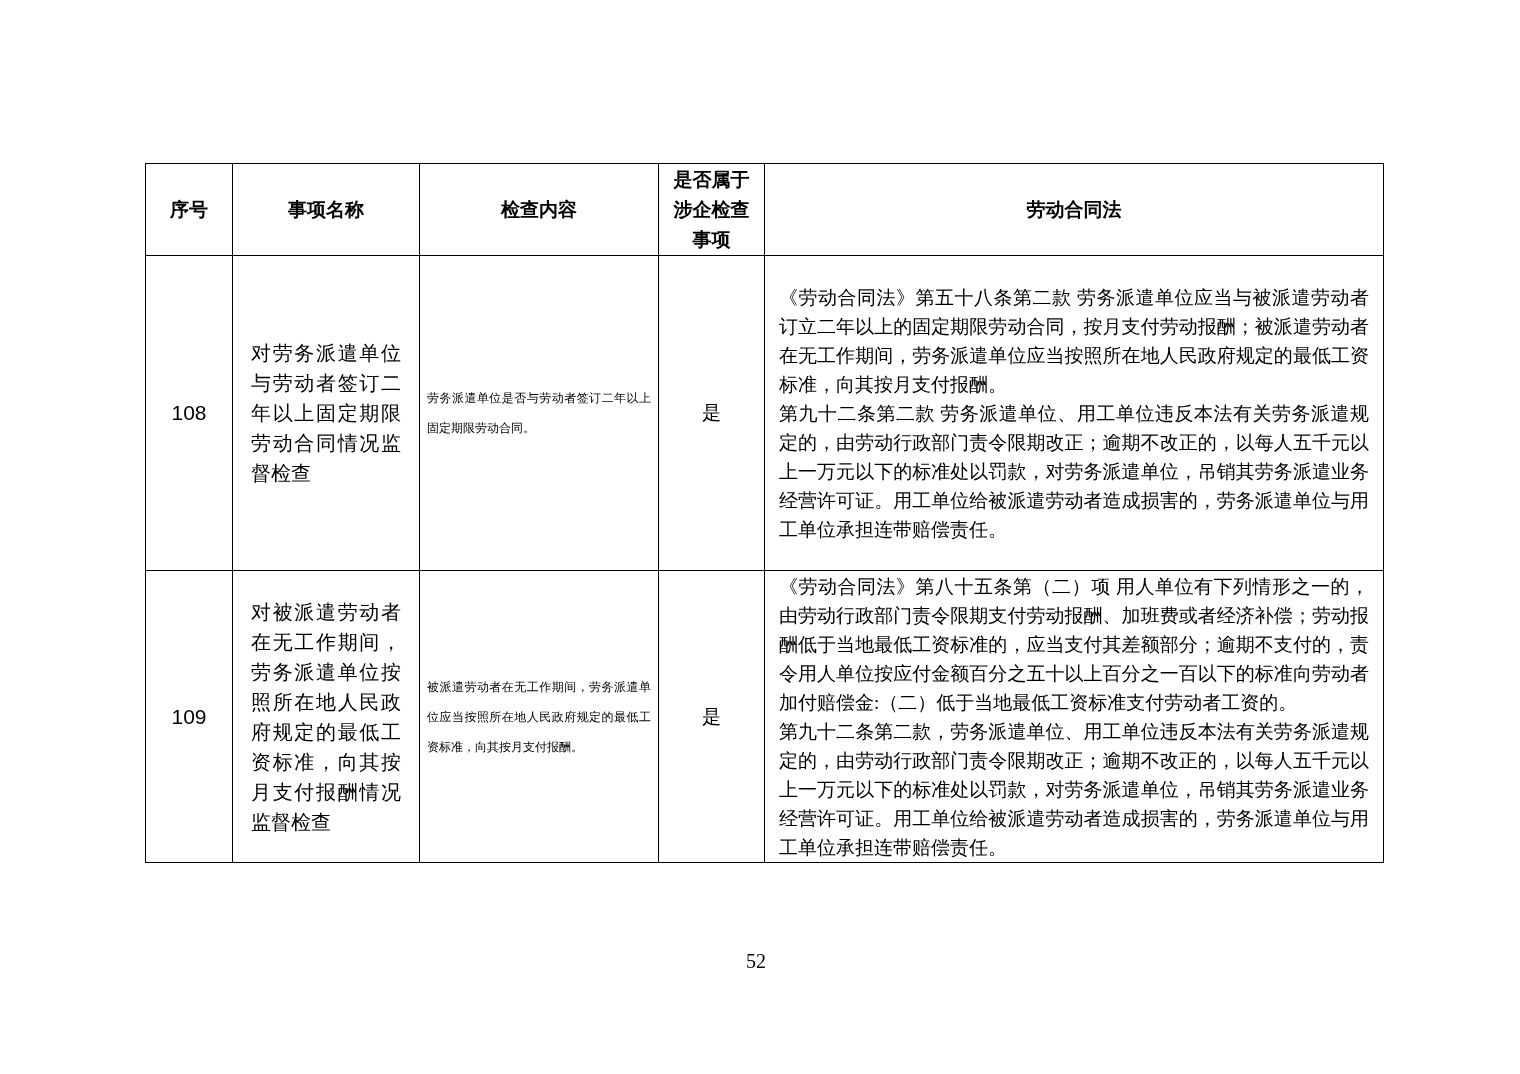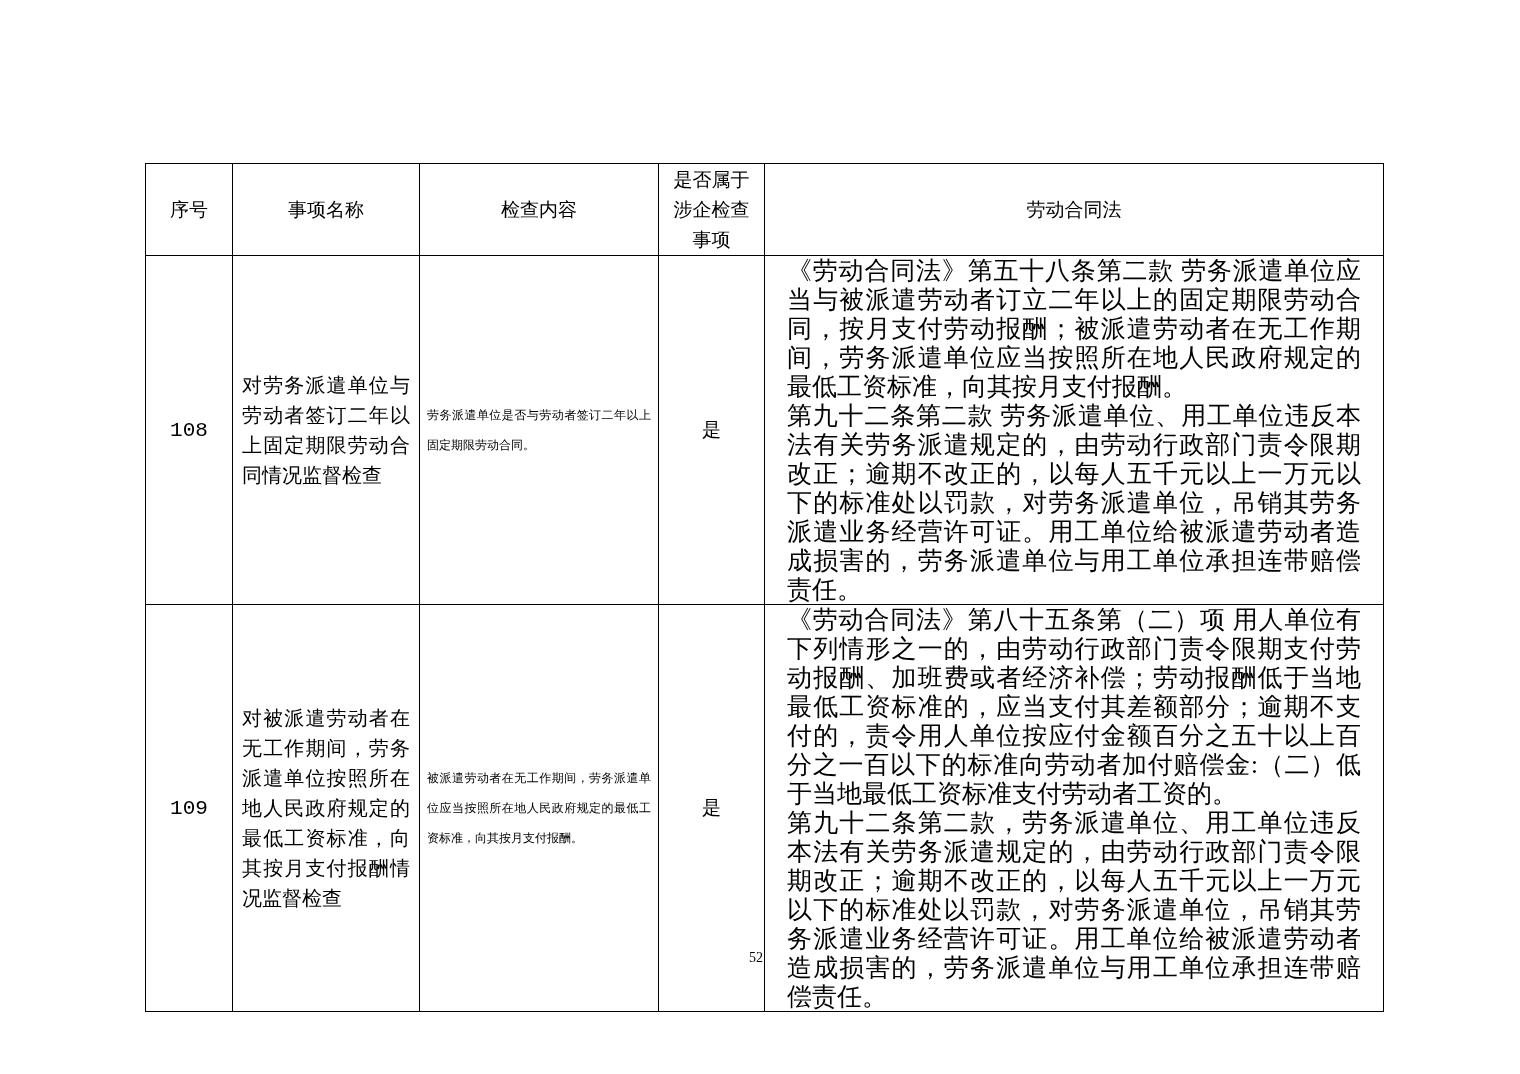--- a/index.html
+++ b/index.html
@@ -24,64 +24,64 @@
     border: 1.6px solid #000000;
     vertical-align: middle;
     padding: 0;
     overflow: hidden;
   }
   tr.r-header { height: 92px; }
   tr.r-first  { height: 315px; }
   tr.r-second { height: 292px; }
   th.hcell {
     font-family: "Liberation Sans", "DejaVu Sans", sans-serif;
-    font-weight: normal;
+    font-weight: bold;
     font-size: 19px;
     line-height: 30px;
     text-align: center;
     padding: 0 8px;
   }
   td.c-num {
     text-align: center;
     font-size: 21px;
-    font-family: Liberation Mono, monospace;
+    font-family: Liberation Sans, sans-serif;
   }
   td.c-name {
     font-size: 20px;
     line-height: 30px;
     text-align: justify;
     text-justify: inter-ideograph;
-    padding: 0 9px;
+    padding: 0 18px;
   }
   td.c-content {
     font-size: 12px;
     line-height: 30px;
     text-align: justify;
     text-justify: inter-ideograph;
     padding: 0 7px;
   }
   td.c-yesno {
     text-align: center;
     font-size: 19px;
   }
   td.c-basis {
-    font-size: 25px;
+    font-size: 19px;
     line-height: 29px;
     text-align: justify;
     text-justify: inter-ideograph;
-    padding: 0 22px;
+    padding: 0 14px;
   }
   .basis-para { margin: 0; }
   .page-number {
     position: absolute;
     left: 0;
     right: 8px;
     top: 950px;
     text-align: center;
-    font-size: 14px;
+    font-size: 20px;
     font-family: "Liberation Serif", "DejaVu Serif", serif;
   }
 </style>
 </head>
 <body>
 
 <div class="page">
 
   <table class="doc-table">
     <colgroup>

